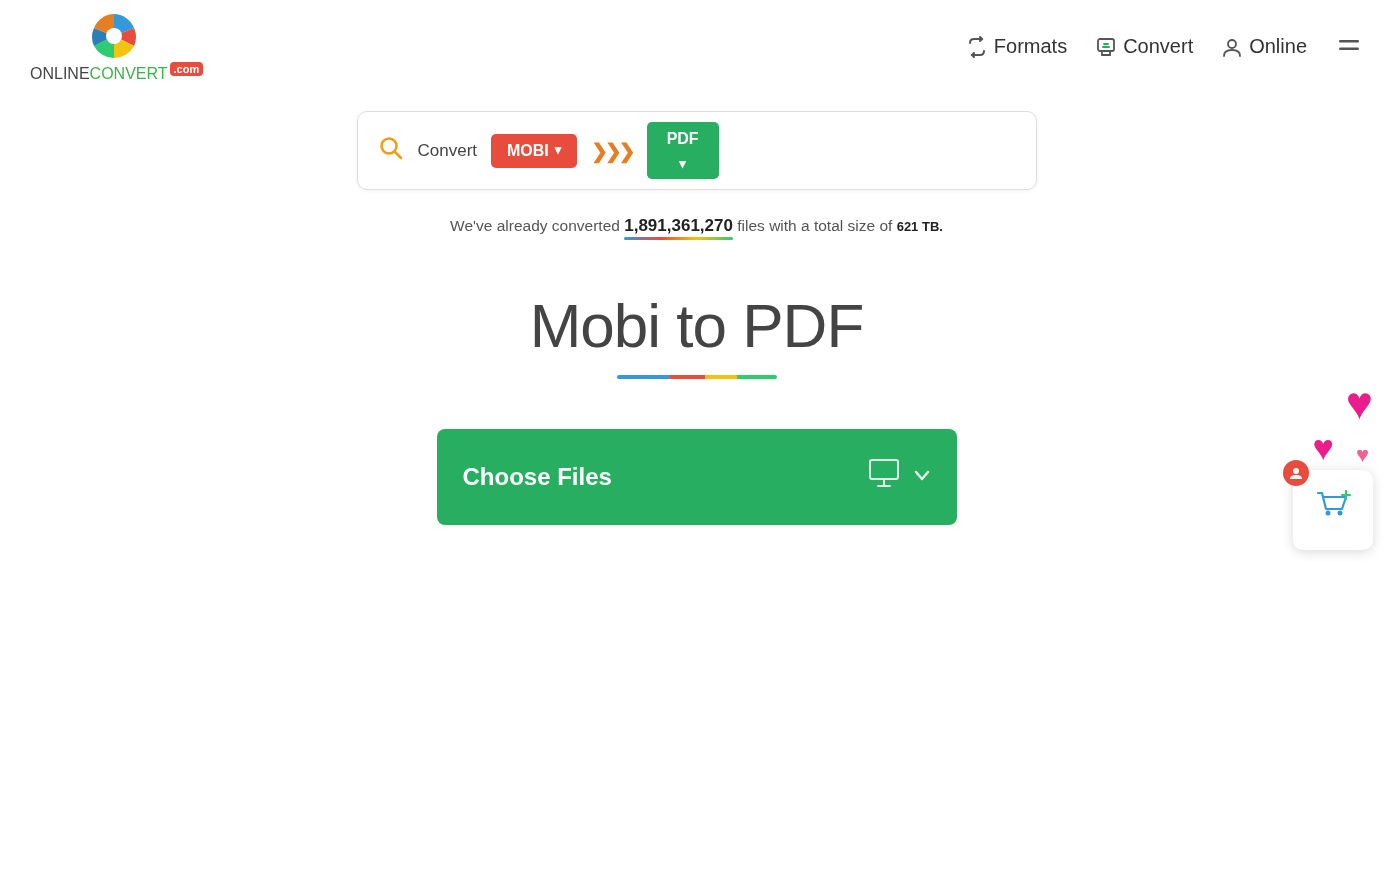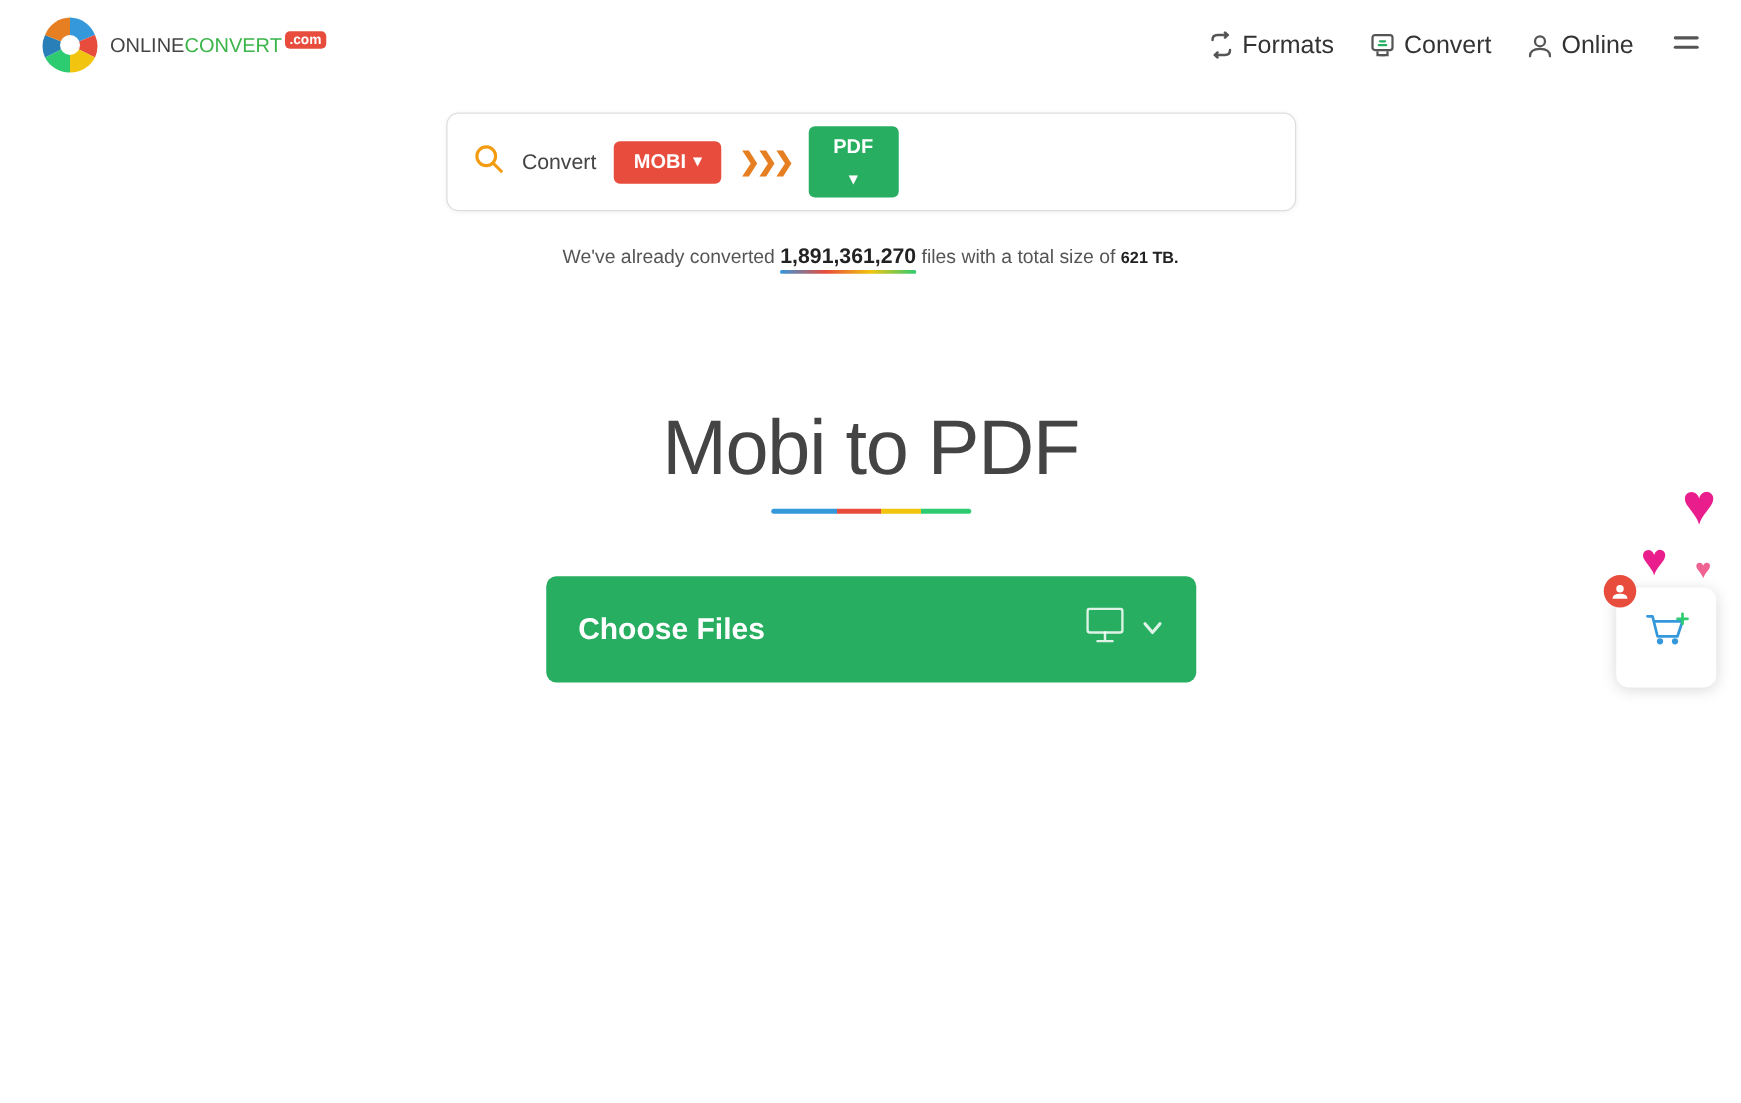--- a/index.html
+++ b/index.html
@@ -15,20 +15,21 @@
     .header {
       display: flex;
       align-items: center;
       justify-content: space-between;
       padding: 10px 30px 10px 30px;
       background: #fff;
     }
     .logo-area {
       display: flex;
       align-items: center;
+      flex-direction: column;
     }
     .logo-icon {
       width: 52px;
       height: 52px;
       margin-right: 6px;
       position: relative;
     }
     .logo-online { color: #444; }
     .logo-convert { color: #3ab549; }
     .logo-com {
@@ -155,21 +156,21 @@
     .stats-tb {
       font-weight: 700;
       font-size: 13px;
       color: #222;
       text-align: center;
     }
 
     
     .main-content {
       text-align: center;
-      margin-top: 110px;
+      margin-top: 56px;
     }
     .page-title {
       font-size: 62px;
       font-weight: 300;
       color: #444;
       letter-spacing: -1px;
       line-height: 1.1;
     }
     .title-underline {
       width: 160px;
@@ -192,21 +193,21 @@
       display: flex;
       justify-content: center;
       margin-top: 50px;
     }
     .choose-files-btn {
       background: #27ae60;
       color: #fff;
       border: none;
       border-radius: 8px;
       width: 520px;
-      height: 85px;
+      height: 96px;
       font-size: 24px;
       font-weight: 600;
       cursor: pointer;
       display: flex;
       align-items: center;
       justify-content: space-between;
       padding: 0 26px;
     }
     .choose-files-left {
       display: flex;

